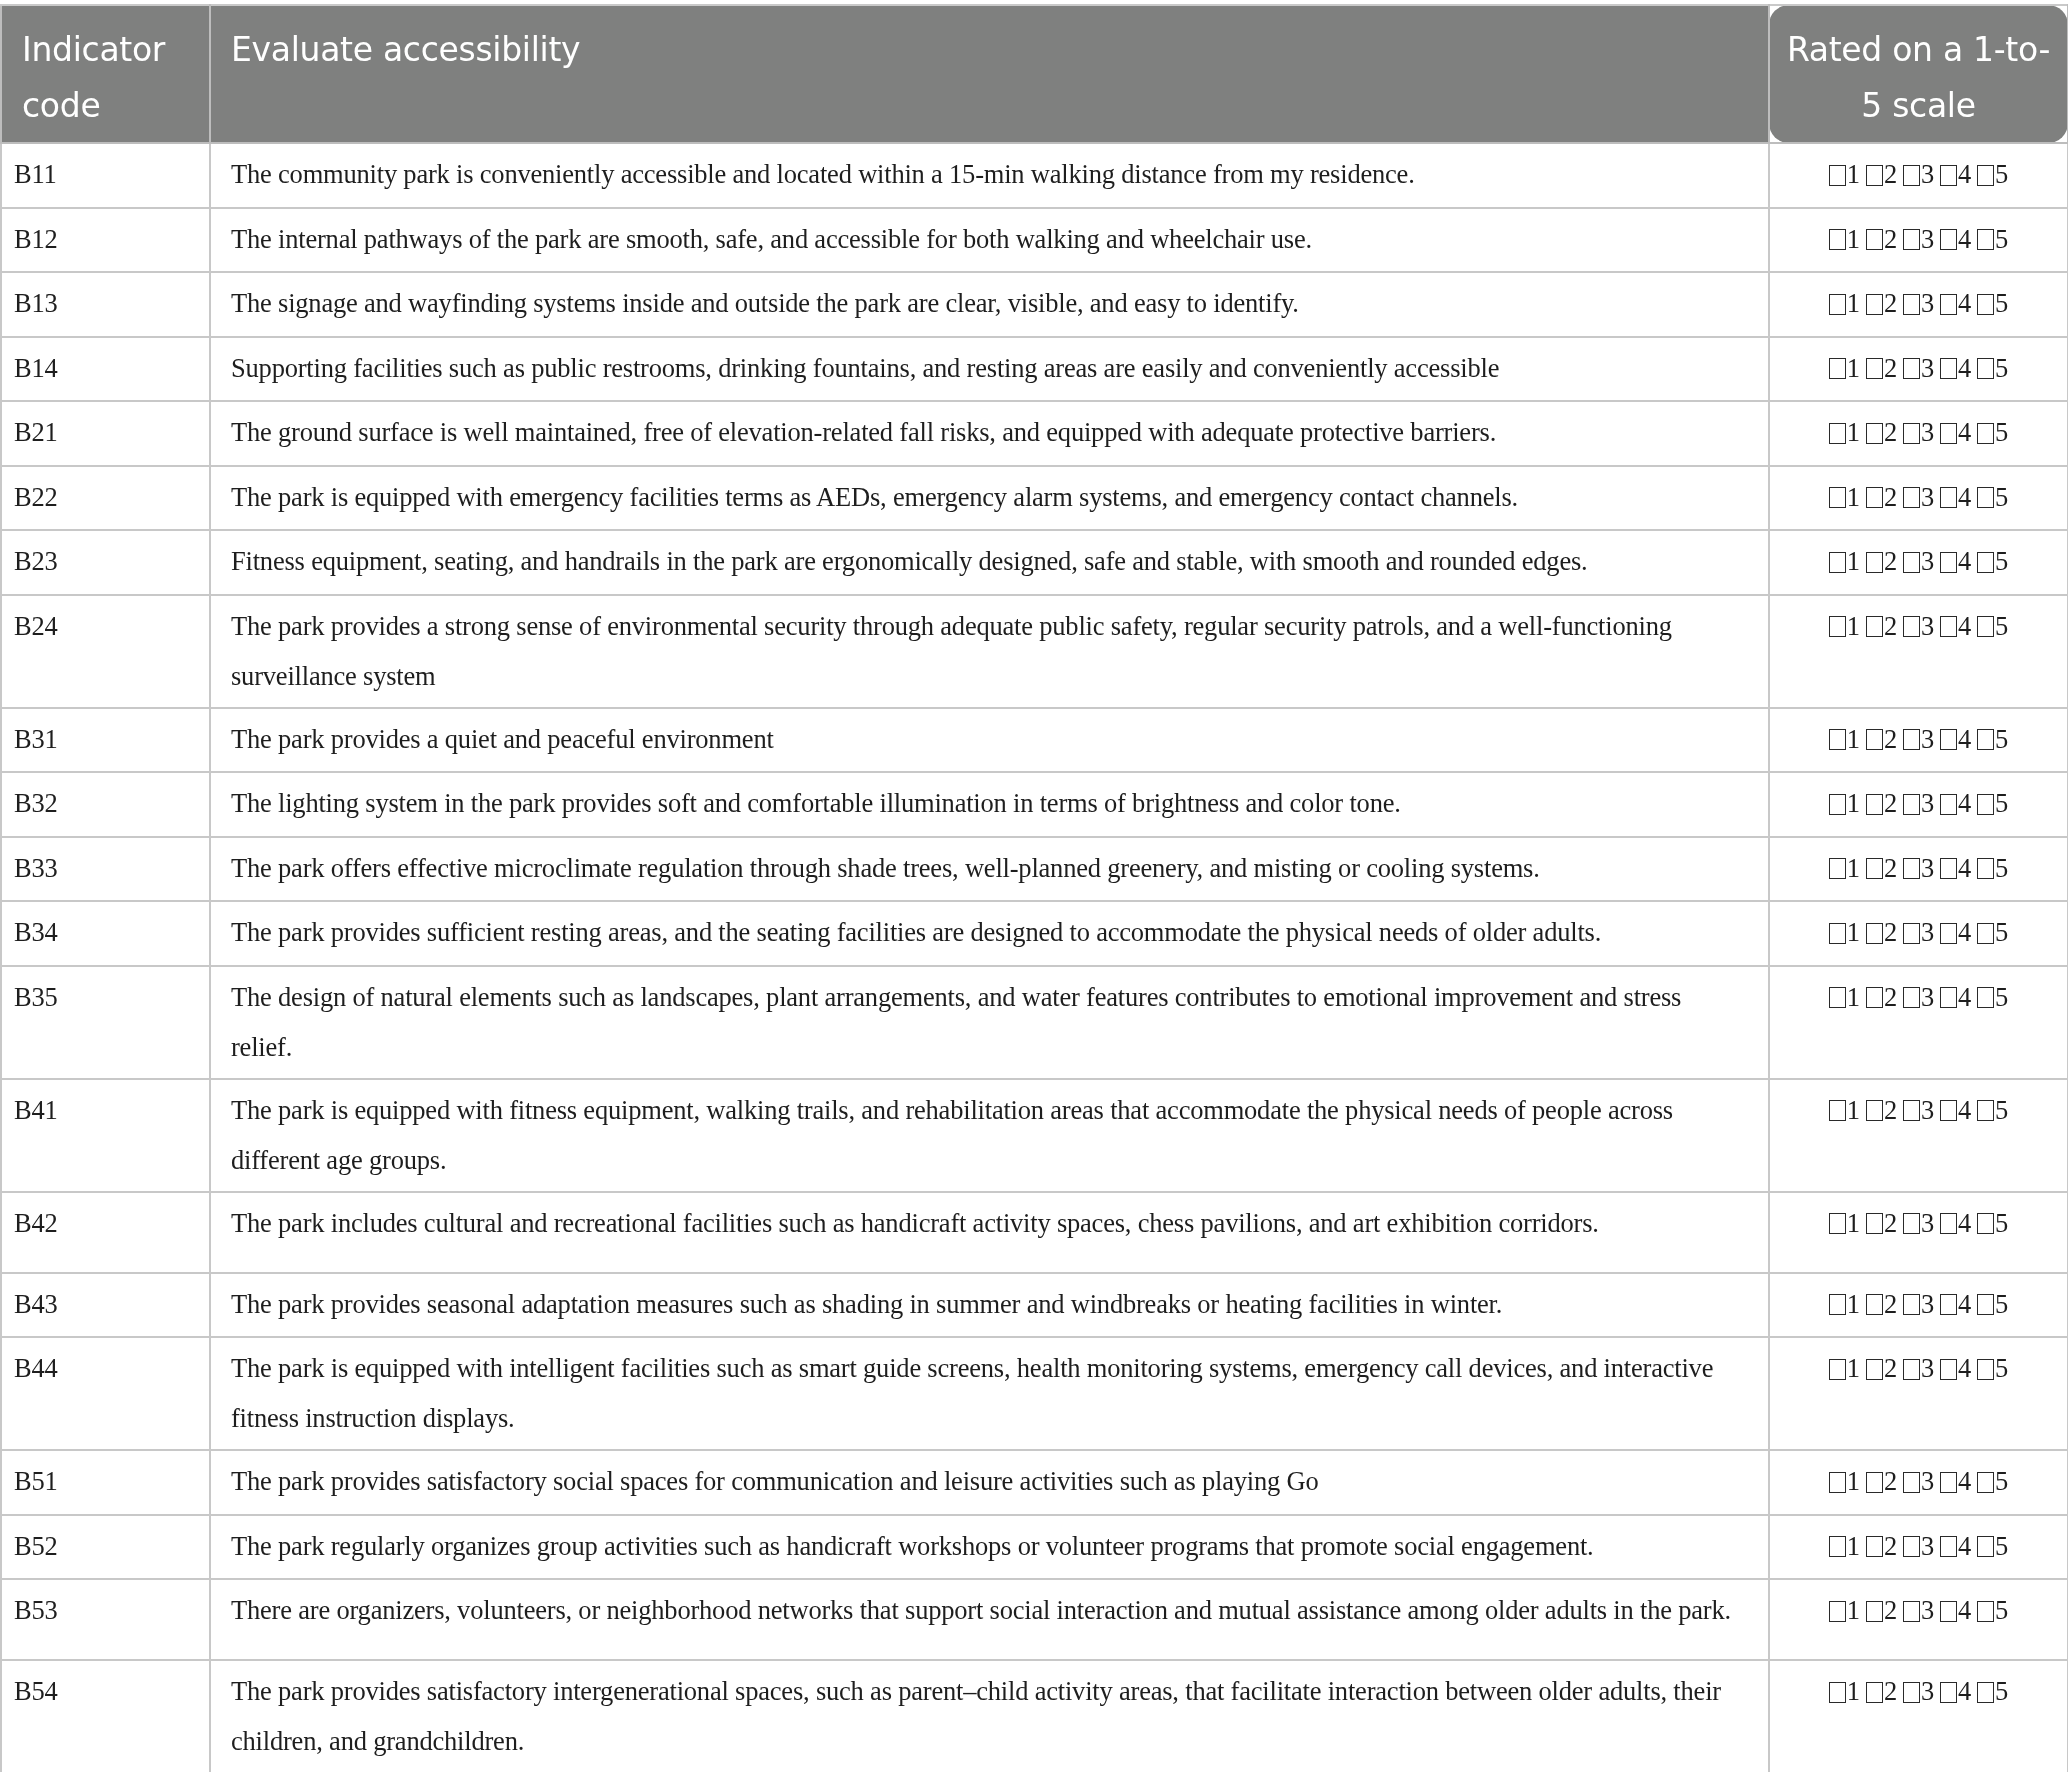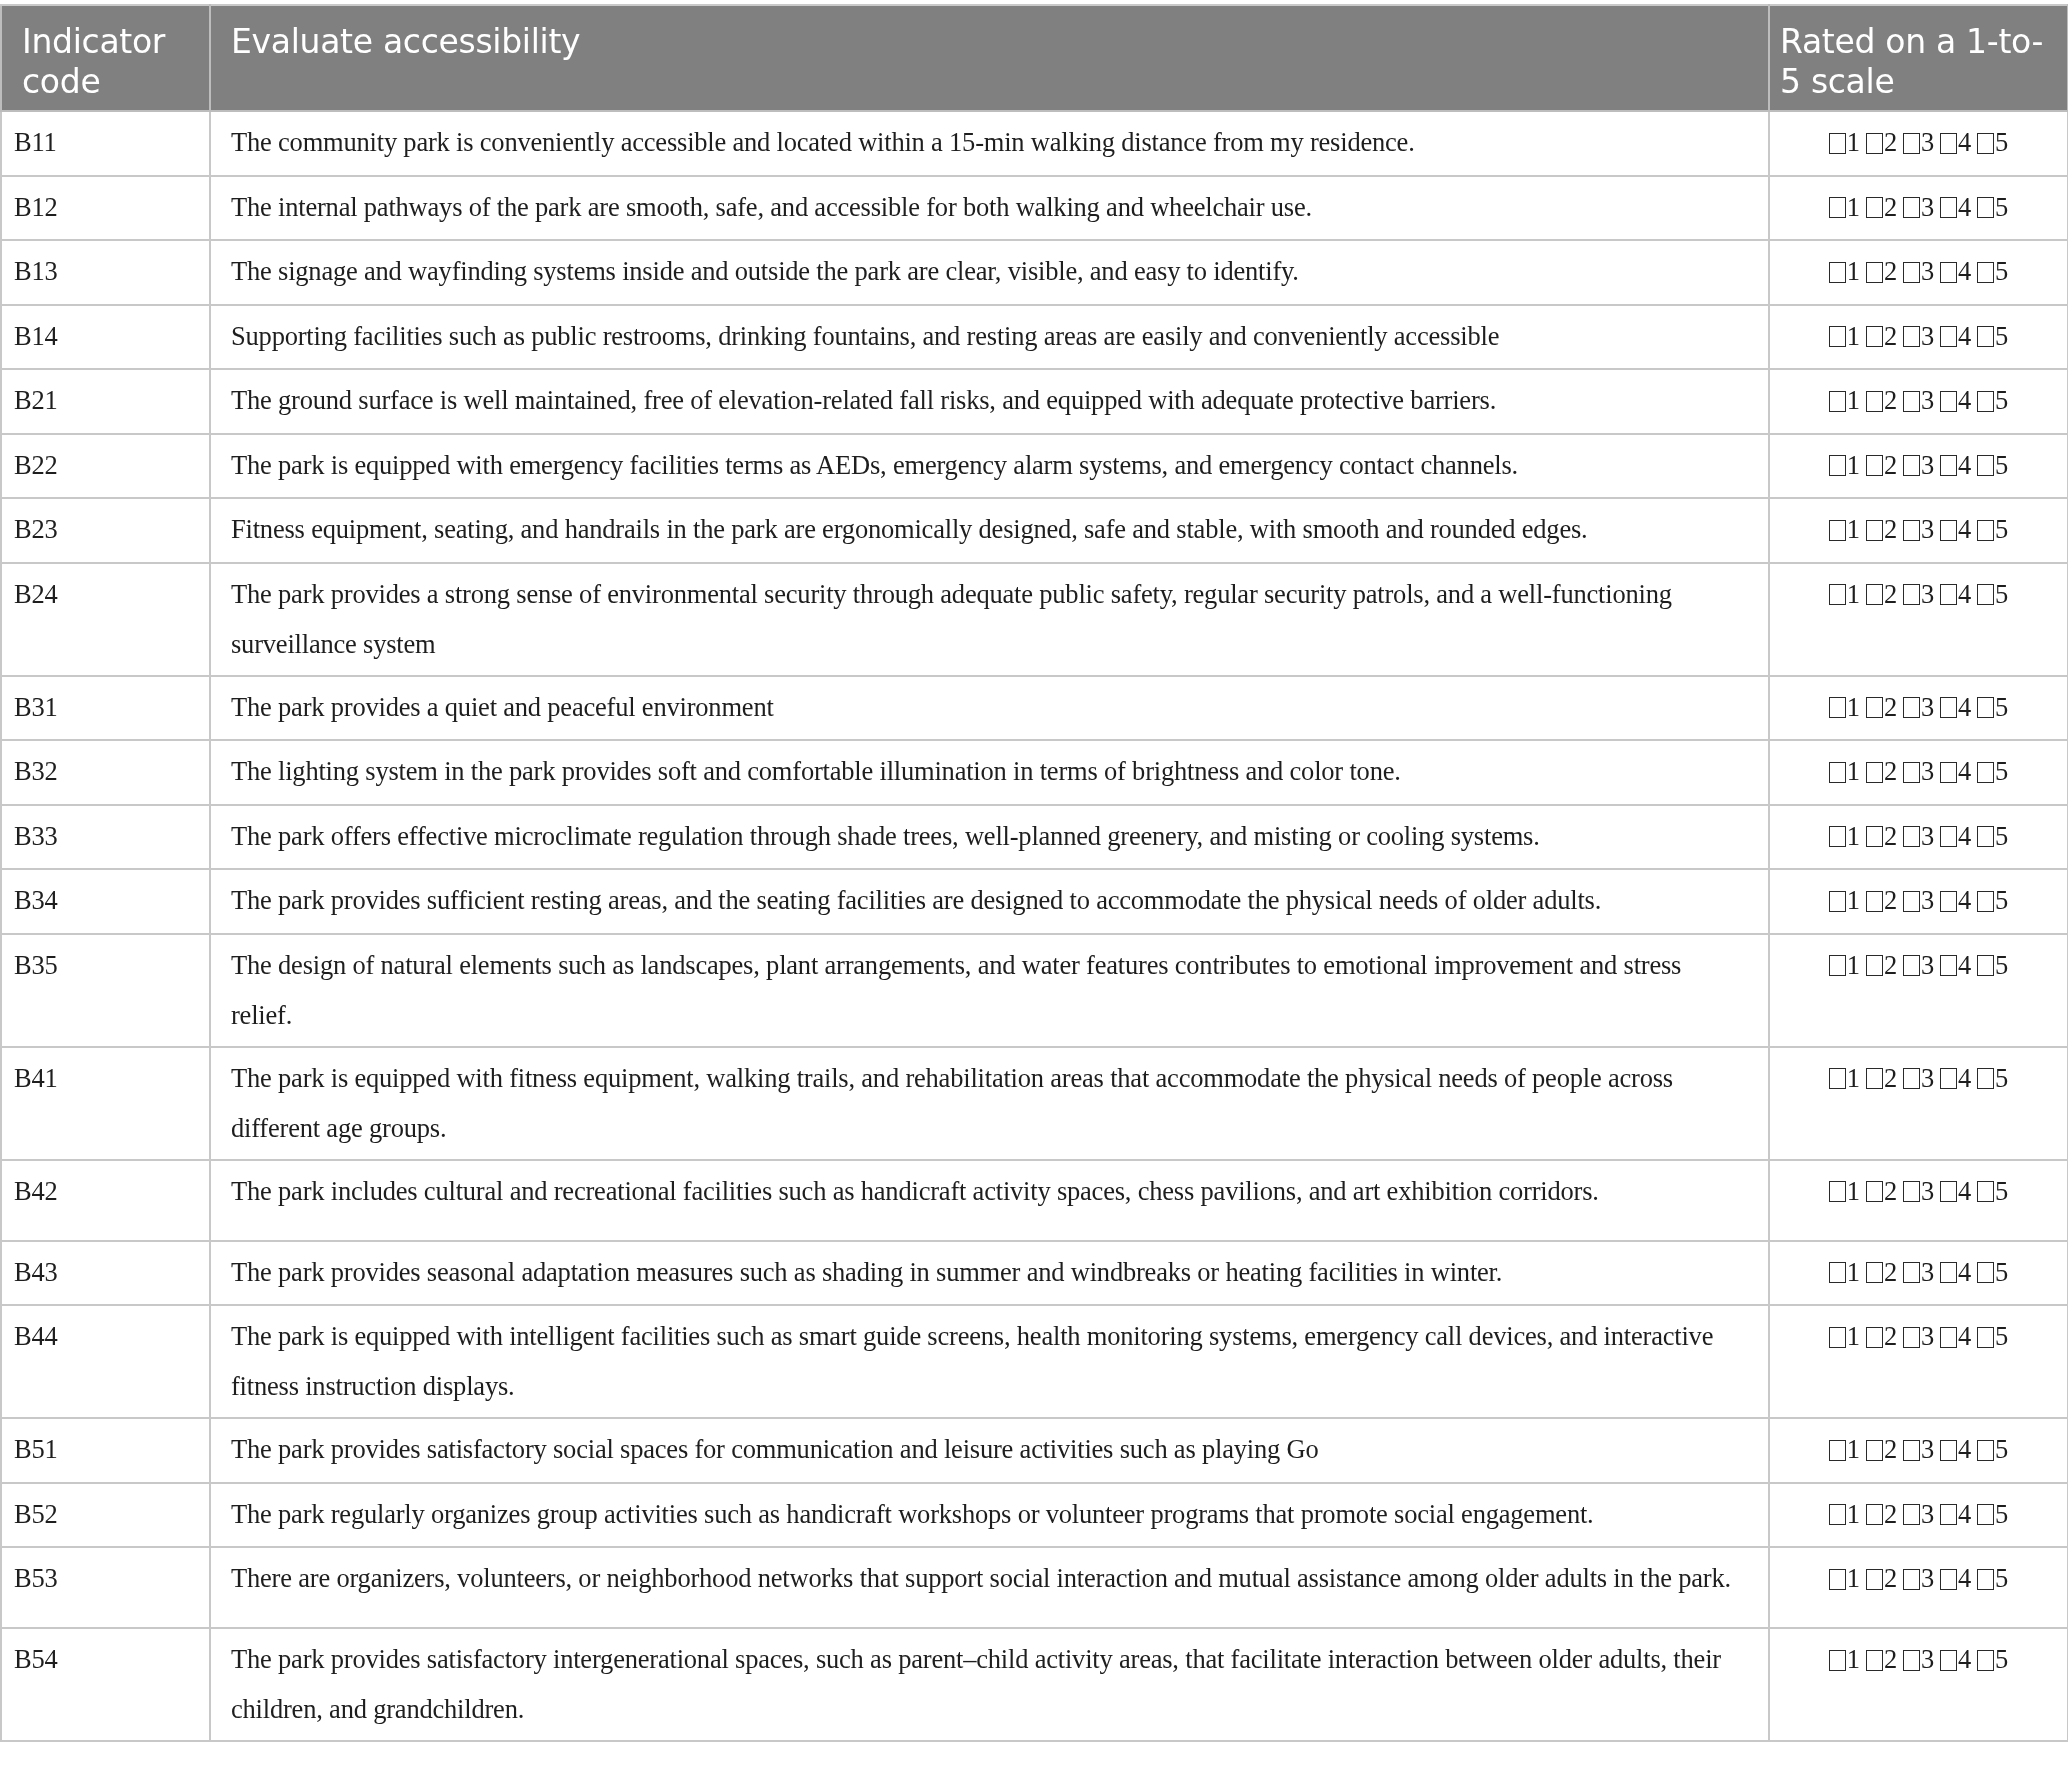--- a/index.html
+++ b/index.html
@@ -27,32 +27,34 @@
     col.c1 { width: 209px; }
     col.c2 { width: 1559px; }
     col.c3 { width: 299px; }
 
     thead th {
       background: #7f807f;
       color: #ffffff;
       font-family: "DejaVu Sans", "Liberation Sans", sans-serif;
       font-weight: normal;
       font-size: 33px;
-      line-height: 40px;
+      line-height: 56px;
       vertical-align: top;
       text-align: left;
       padding: 16px 20px 8px 20px;
       height: 85px;
       border: 2px solid #bdbdbd;
       border-top: 2px solid #c9c9c9;
       box-sizing: border-box;
     }
     thead th.rating-head {
+      text-align: center;
       padding-left: 10px;
       padding-right: 10px;
+      border-radius: 20px;
     }
     thead th .hdr-text { letter-spacing: -0.3px; }
 
     tbody td {
       font-family: "Liberation Serif", "DejaVu Serif", serif;
       color: #1e1e1e;
       font-size: 26.5px;
       line-height: 50px;
       vertical-align: top;
       border: 2px solid #c8c8c8;

